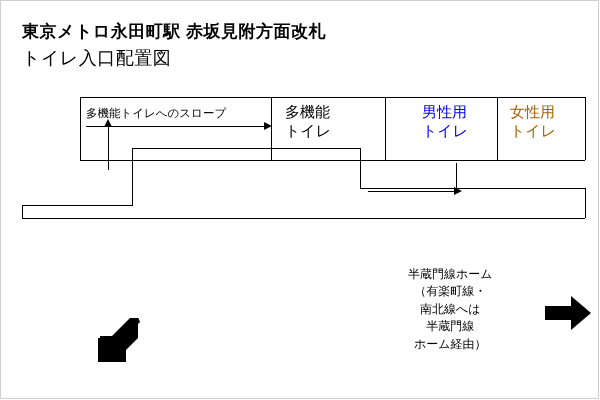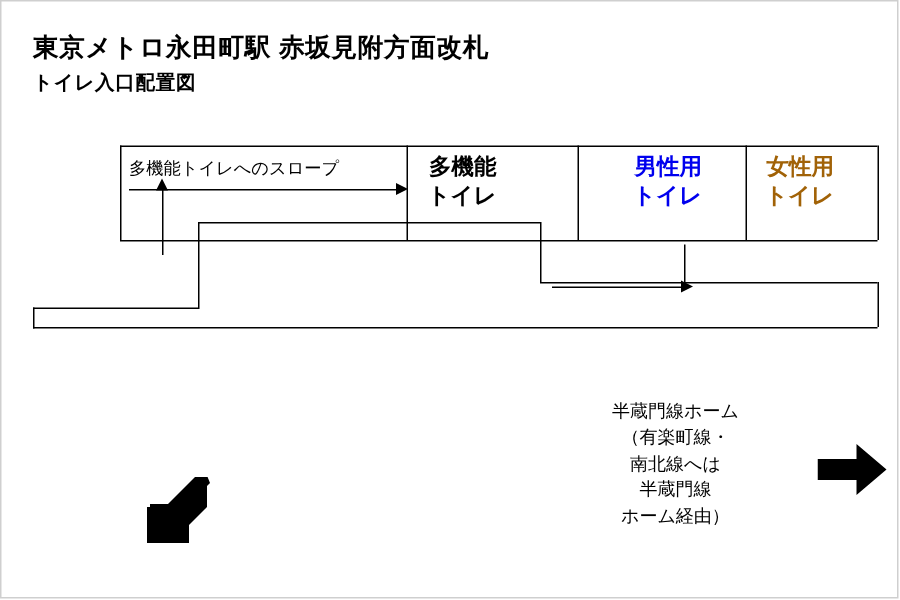--- a/index.html
+++ b/index.html
@@ -24,37 +24,37 @@
   
   #title-line1 {
     left: 22px; top: 20px;
     font-size: 17px;
     font-weight: bold;
     letter-spacing: 0.5px;
     white-space: nowrap;
   }
   #title-line2 {
     left: 22px; top: 46px;
-    font-size: 13px;
-    font-weight: bold;
+    font-size: 18px;
+    font-weight: normal;
     letter-spacing: 0.5px;
     white-space: nowrap;
   }
 
   
   .line { background: #000000; }
   .hline { height: 1px; }
   .vline { width: 1px; }
 
   
   .room-label {
     font-size: 15px;
-    font-weight: bold;
+    font-weight: normal;
     line-height: 1.25;
-    text-align: right;
+    text-align: left;
     white-space: nowrap;
   }
   .room-label.black { color: #000000; }
   .room-label.blue  { color: #0000ee; margin-left: 24px; }
   .room-label.red   { color: #a16207; }
 
   .note {
     font-size: 11.5px;
     color: #000;
     line-height: 1.35;

